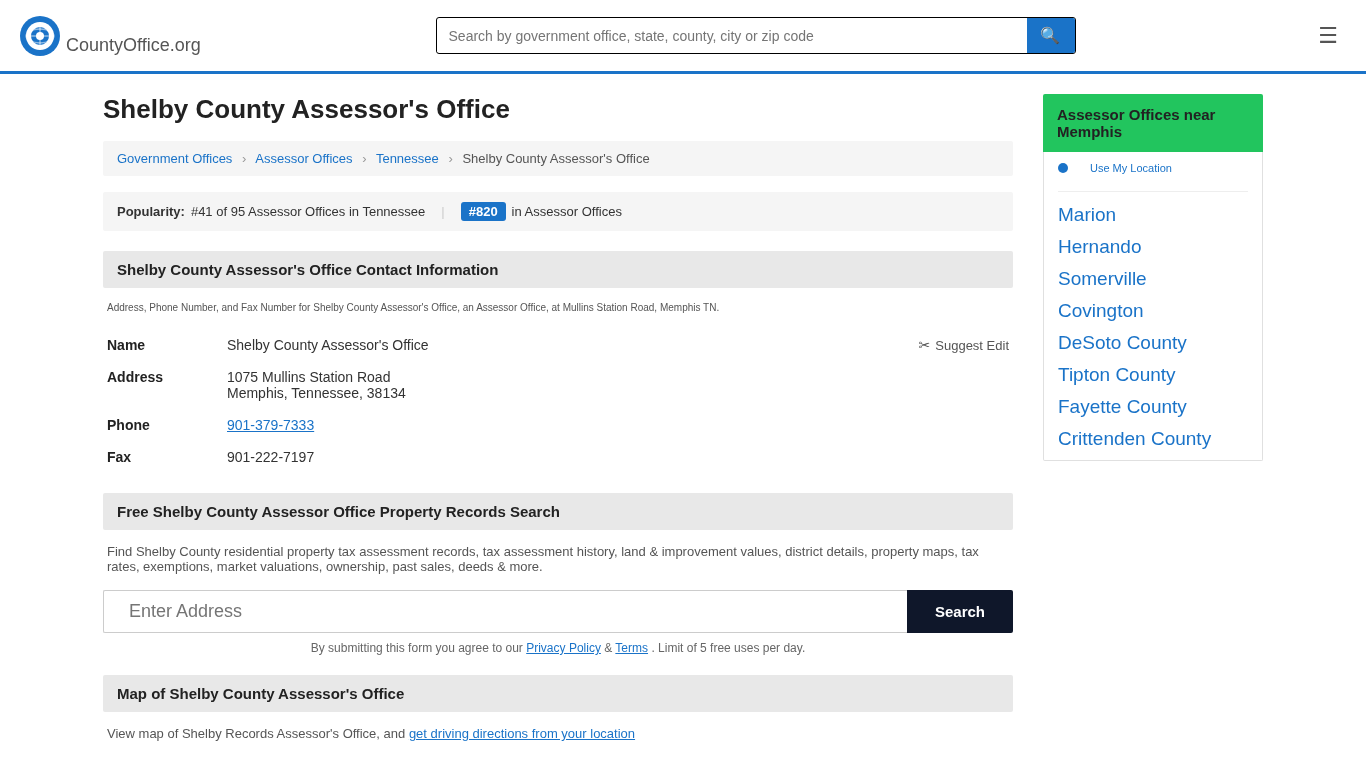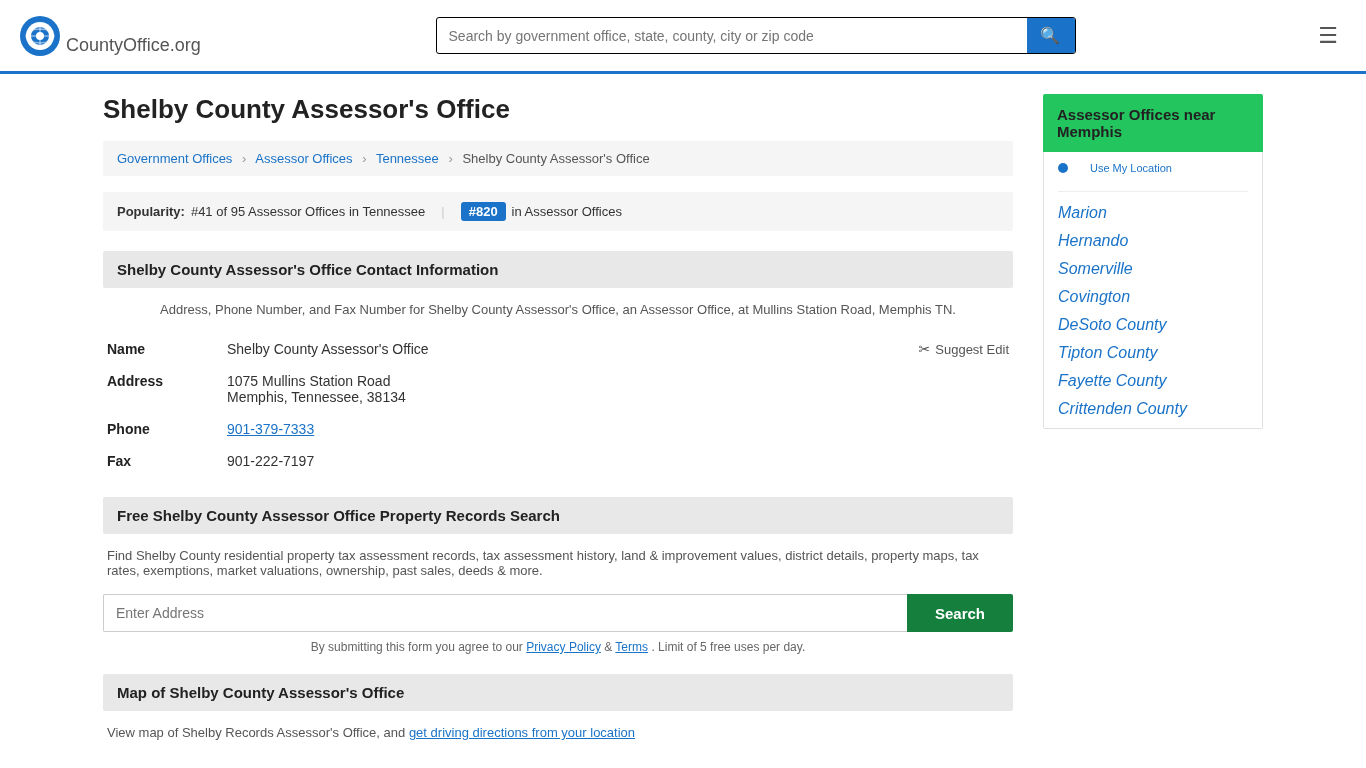--- a/index.html
+++ b/index.html
@@ -132,25 +132,24 @@
       color: #222;
       margin-bottom: 14px;
       border-radius: 2px;
     }
 
     
     .info-section {
       margin-bottom: 20px;
     }
     .info-desc {
-      font-size: 13px;
+      font-size: 10px;
       color: #555;
       margin-bottom: 16px;
       padding: 0 4px;
-      text-align: center;
     }
     .info-table {
       width: 100%;
       border-collapse: collapse;
     }
     .info-table tr td {
       padding: 8px 4px;
       vertical-align: top;
       font-size: 14px;
     }
@@ -188,28 +187,28 @@
     }
     .search-form {
       display: flex;
       gap: 0;
       margin-bottom: 8px;
     }
     .address-input {
       flex: 1;
       border: 1px solid #ccc;
       border-right: none;
-      padding: 10px 12px;
-      font-size: 14px;
+      padding: 10px 25px;
+      font-size: 18px;
       color: #999;
       outline: none;
       border-radius: 2px 0 0 2px;
     }
     .search-submit {
-      background: #15803d;
+      background: #0f172a;
       color: #fff;
       border: none;
       padding: 5px 28px;
       font-size: 15px;
       font-weight: bold;
       cursor: pointer;
       border-radius: 0 2px 2px 0;
     }
     .form-disclaimer {
       font-size: 12px;
@@ -276,22 +275,21 @@
     }
     .sidebar-links {
       list-style: none;
       display: flex;
       flex-direction: column;
       gap: 10px;
     }
     .sidebar-links li a {
       color: #1a73c8;
       text-decoration: none;
-      font-size: 16px;
-      font-style: italic;
+      font-size: 19px;
     }
   </style>
 </head>
 <body>
 
 <header class="header">
   <div class="logo-area">
     <svg class="logo-icon" viewBox="0 0 40 40" xmlns="http://www.w3.org/2000/svg">
       <circle cx="20" cy="20" r="20" fill="#1a73c8"></circle>
       <circle cx="20" cy="20" r="14" fill="#fff"></circle>

